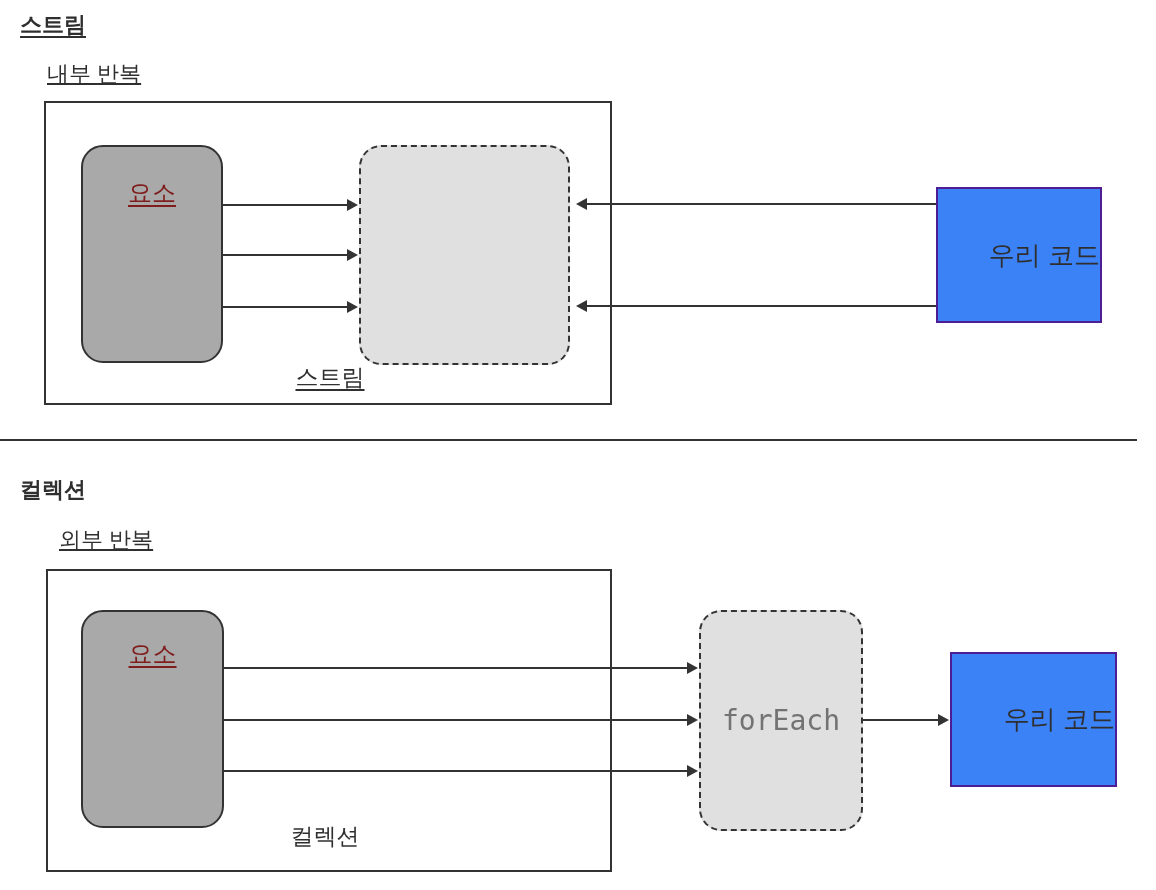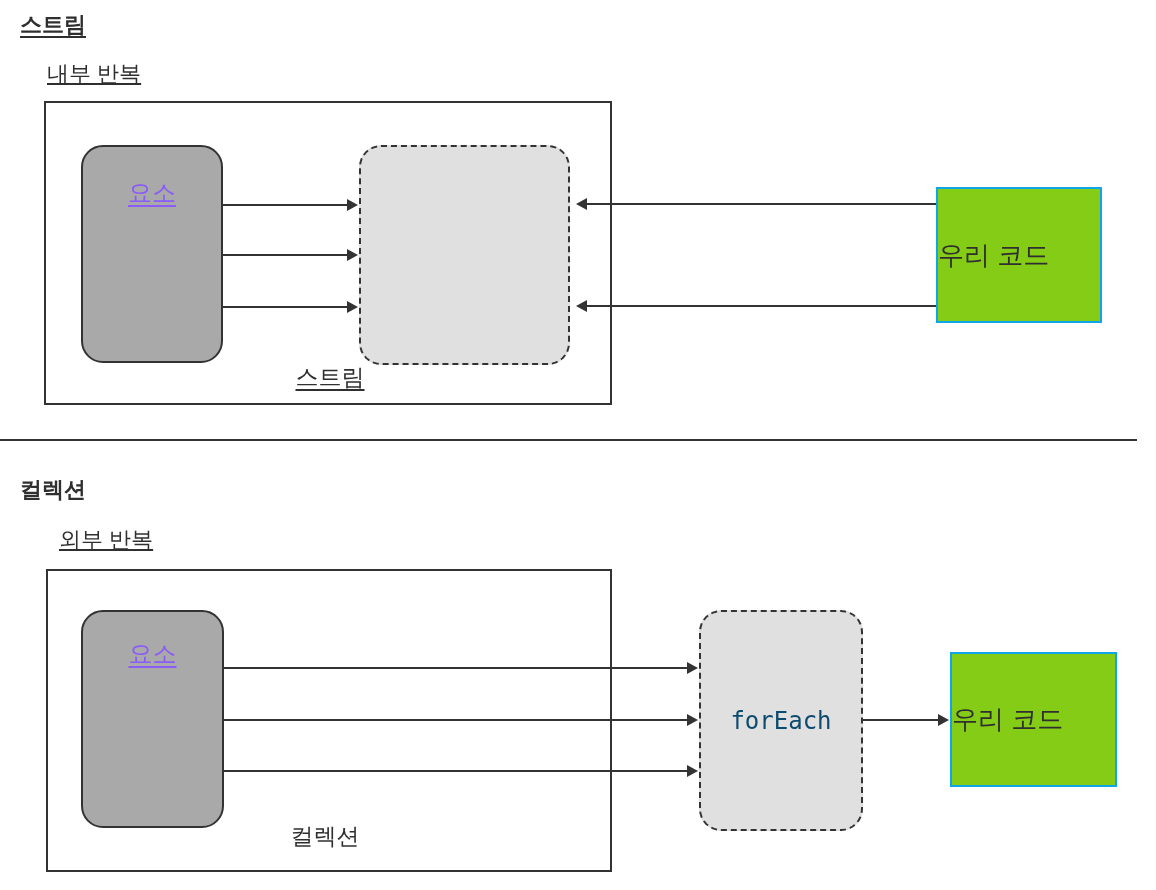--- a/index.html
+++ b/index.html
@@ -7,27 +7,27 @@
     width:1156px;height:890px;position:relative;overflow:hidden;
     font-family:"Liberation Sans","DejaVu Sans",sans-serif;
     color:#2f2f2f;
   }
   .abs{position:absolute;}
   .section-title{font-size:22px;font-weight:bold;}
   .underlined{text-decoration:underline;text-underline-offset:4px;text-decoration-thickness:2px;}
   .iter-label{font-size:22px;text-decoration:underline;}
   .outer-box{border:2px solid #333;background:#ffffff;box-sizing:border-box;}
   .elements-rect{background:#a9a9a9;border:2px solid #333;border-radius:22px;box-sizing:border-box;}
-  .elements-label{font-size:24px;text-align:center;color:#8b5cf6;}
+  .elements-label{font-size:24px;text-align:center;color:#7f1d1d;}
   .dashed-box{background:#e0e0e0;border:2px dashed #333;border-radius:22px;box-sizing:border-box;
     display:flex;align-items:center;justify-content:center;}
-  .code-box{background:#84cc16;border:2px solid #0ea5e9;box-sizing:border-box;
-    display:flex;align-items:center;justify-content:flex-start;font-size:26px;}
+  .code-box{background:#3b82f6;border:2px solid #4c1d95;box-sizing:border-box;
+    display:flex;align-items:center;justify-content:flex-end;font-size:26px;}
   .box-label{font-size:23px;text-align:center;}
-  .foreach-text{font-family:"DejaVu Sans Mono","Liberation Mono",monospace;font-size:24px;color:#0c4a6e;}
+  .foreach-text{font-family:"DejaVu Sans Mono","Liberation Mono",monospace;font-size:28px;color:#737373;}
   .divider{background:#333;height:2px;}
   .arrow{position:absolute;height:2px;background:#333;}
   .arrow.right::after{
     content:"";position:absolute;left:100%;top:-5px;width:0;height:0;
     border-left:11px solid #333;border-top:6px solid transparent;border-bottom:6px solid transparent;}
   .arrow.left::before{
     content:"";position:absolute;right:100%;top:-5px;width:0;height:0;
     border-right:11px solid #333;border-top:6px solid transparent;border-bottom:6px solid transparent;}
 </style>
 </head>

